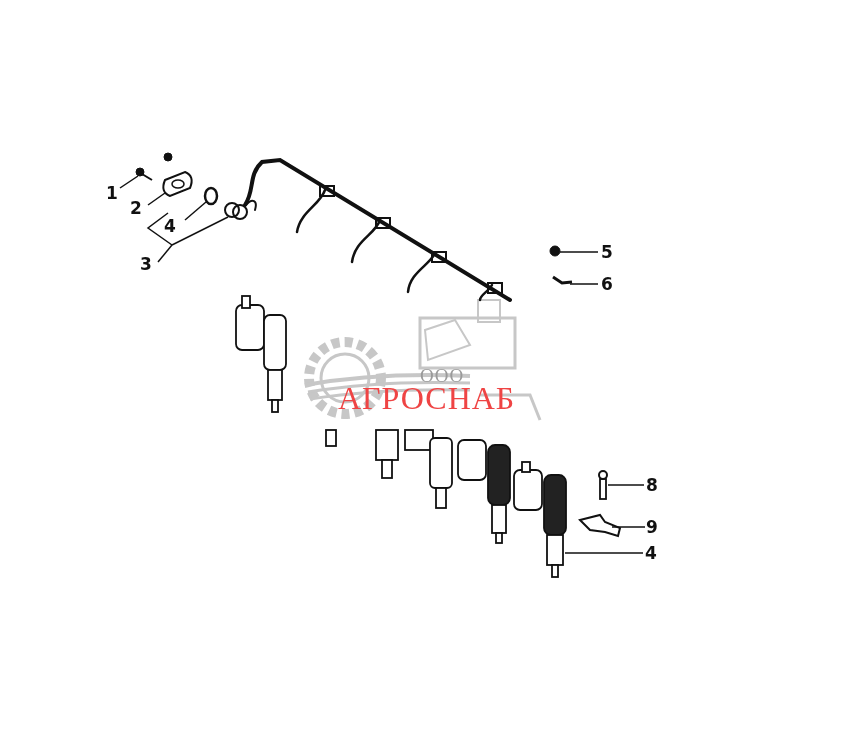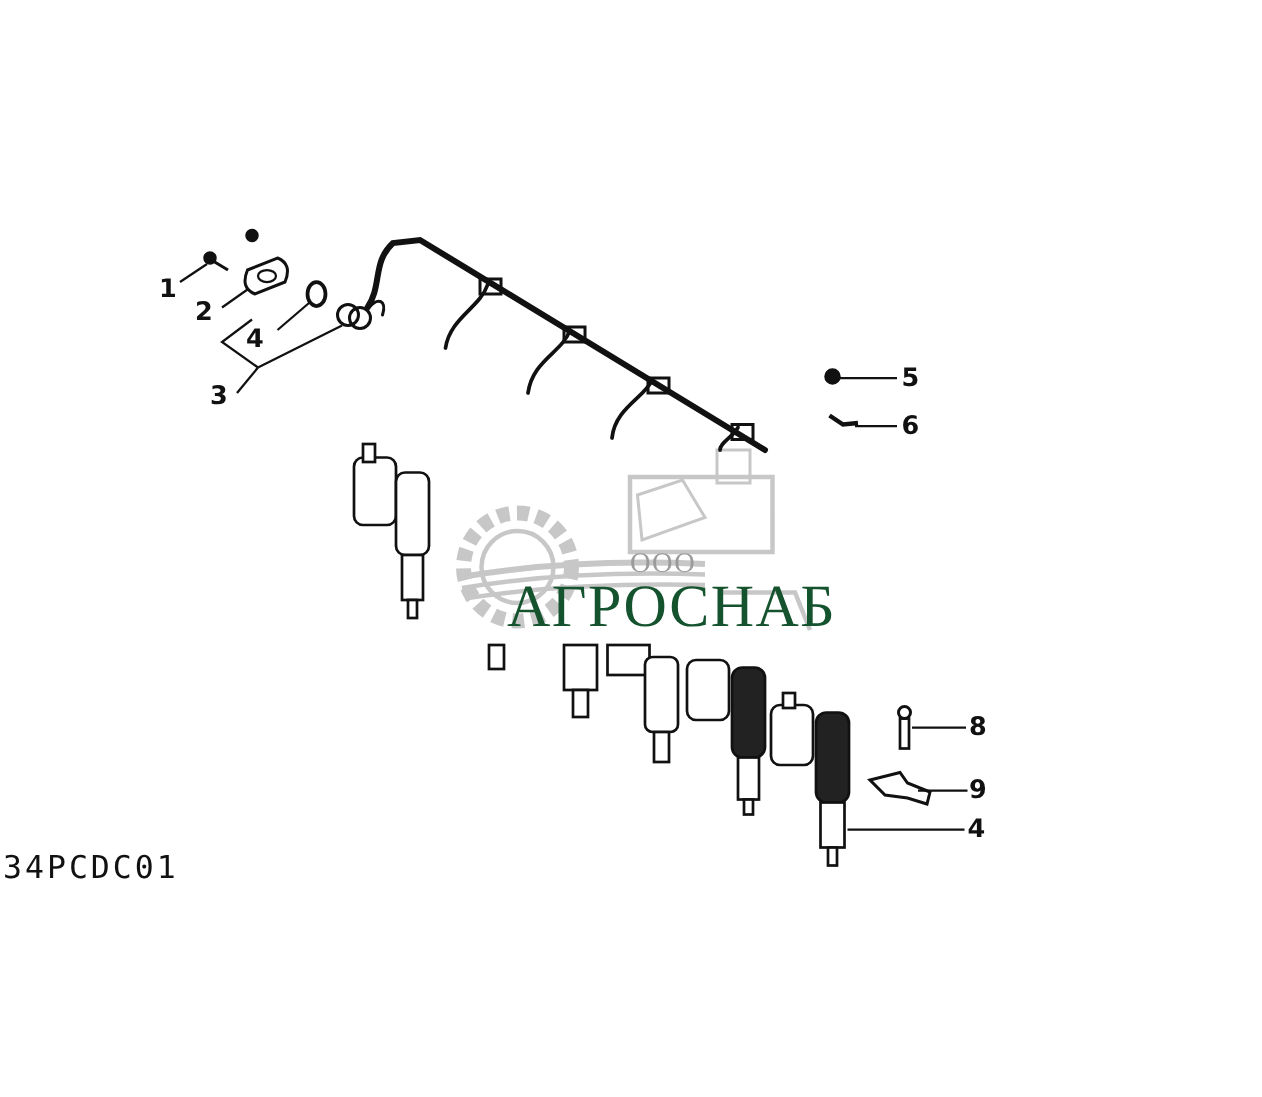--- a/index.html
+++ b/index.html
@@ -3,21 +3,21 @@
 <meta charset="utf-8">
 <style>
   html, body { margin:0; padding:0; background:#ffffff; }
   body { width:841px; height:731px; position:relative; overflow:hidden; font-family:"Liberation Sans", sans-serif; }
   .canvas { position:absolute; left:0; top:0; width:841px; height:731px; }
   svg { position:absolute; left:0; top:0; }
   .callout { position:absolute; font-family:"DejaVu Sans", sans-serif; font-weight:bold; font-size:17px; color:#111; line-height:1; }
   .callout .halo { position:absolute; left:-6px; top:2px; width:14px; height:14px; border-radius:50%; background:#e6e6e6; z-index:-1; }
   .code { position:absolute; left:2px; top:566px; font-family:"DejaVu Sans Mono", monospace; font-size:21px; letter-spacing:2px; color:#111; }
   .wm-ooo { position:absolute; left:420px; top:365px; font-family:Liberation Serif, serif; font-size:19px; color:#9a9a9a; letter-spacing:1px; }
-  .wm-name { position:absolute; left:338px; top:380px; font-family:"Liberation Serif", serif; font-size:40px; color:#14532d; letter-spacing:1px;text-align:center; }
+  .wm-name { position:absolute; left:338px; top:380px; font-family:"Liberation Serif", serif; font-size:32px; color:#ef4444; letter-spacing:1px;text-align:center; }
 </style>
 </head>
 <body>
 
 <div class="canvas">
 <svg width="841" height="731" viewBox="0 0 841 731">
 
   <g opacity="0.55" fill="none" stroke="#9a9a9a">
     <circle cx="345" cy="378" r="36" stroke-width="10" stroke-dasharray="8 5"></circle>
     <circle cx="345" cy="378" r="24" stroke-width="3" fill="#fff"></circle>
@@ -116,14 +116,13 @@
 <div class="callout" style="left:106px;top:185px;"><span class="halo"></span><span>1</span></div>
 <div class="callout" style="left:130px;top:200px;"><span class="halo"></span><span>2</span></div>
 <div class="callout" style="left:140px;top:256px;"><span class="halo"></span><span>3</span></div>
 <div class="callout" style="left:164px;top:218px;"><span class="halo"></span><span>4</span></div>
 <div class="callout" style="left:601px;top:244px;"><span class="halo"></span><span>5</span></div>
 <div class="callout" style="left:601px;top:276px;"><span class="halo"></span><span>6</span></div>
 <div class="callout" style="left:646px;top:477px;"><span class="halo"></span><span>8</span></div>
 <div class="callout" style="left:646px;top:519px;"><span class="halo"></span><span>9</span></div>
 <div class="callout" style="left:645px;top:545px;"><span class="halo"></span><span>4</span></div>
 
-<div class="code">34PCDC01</div>
 </div>
 
 </body></html>

